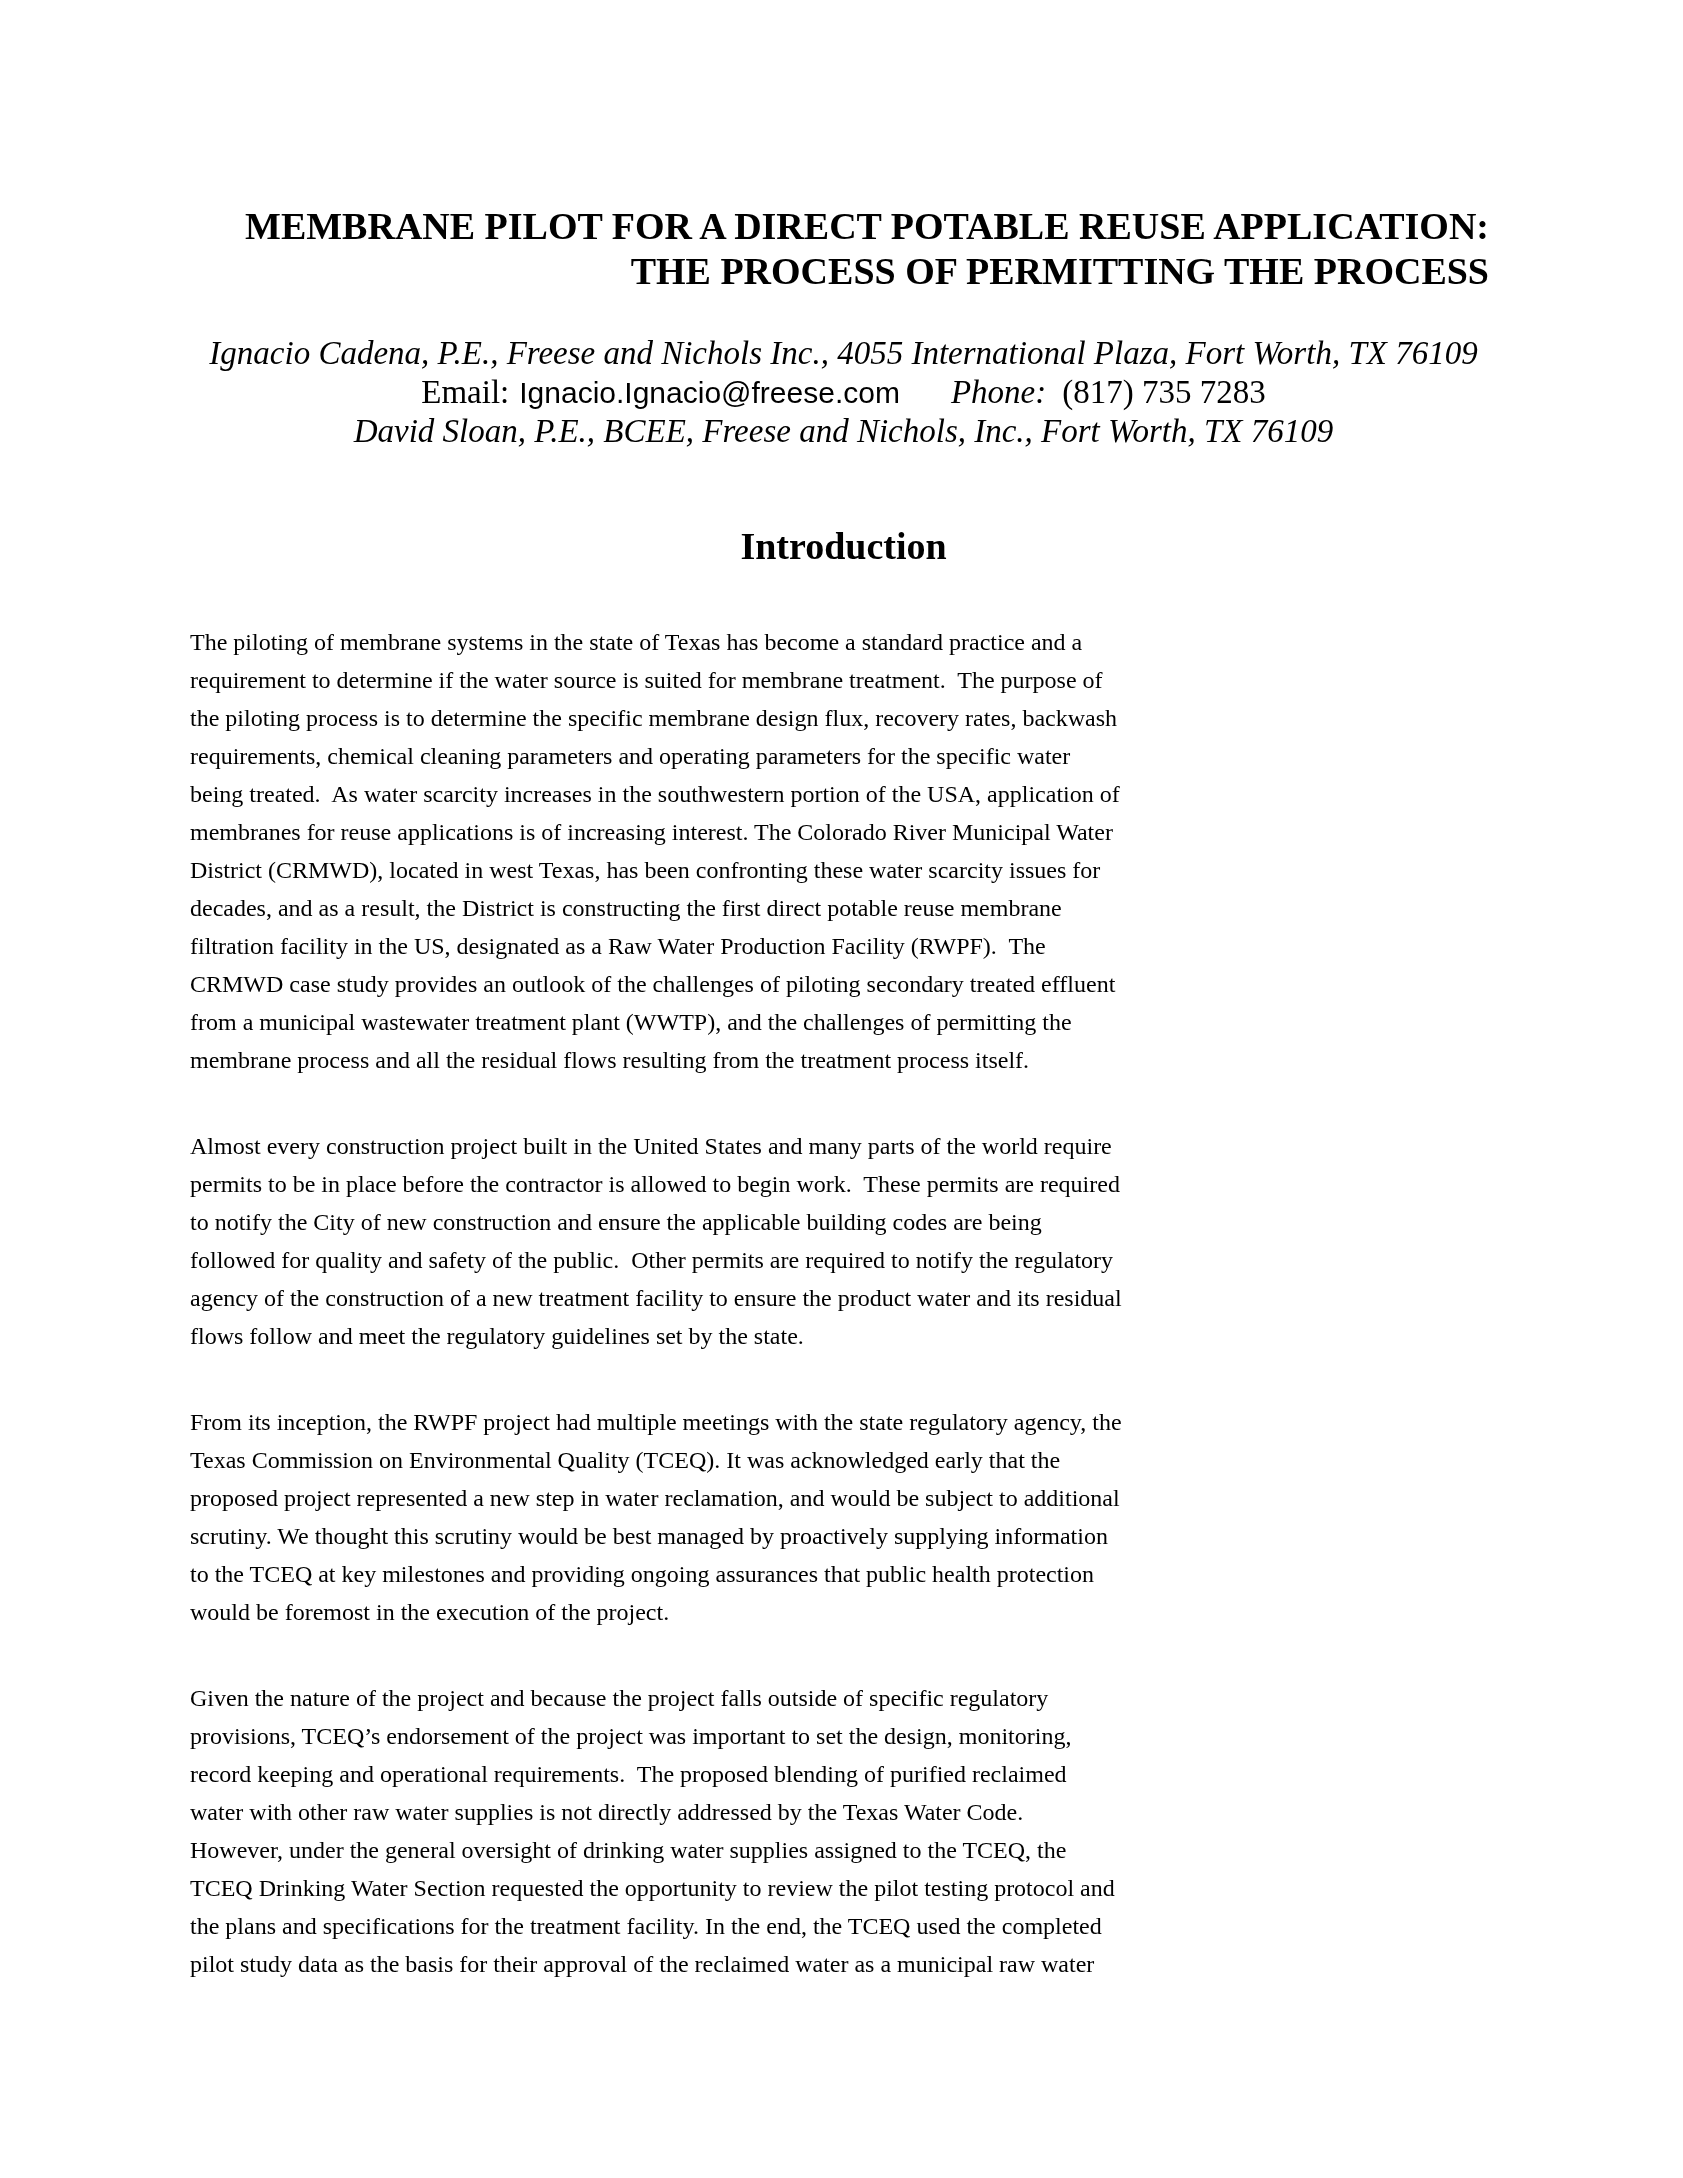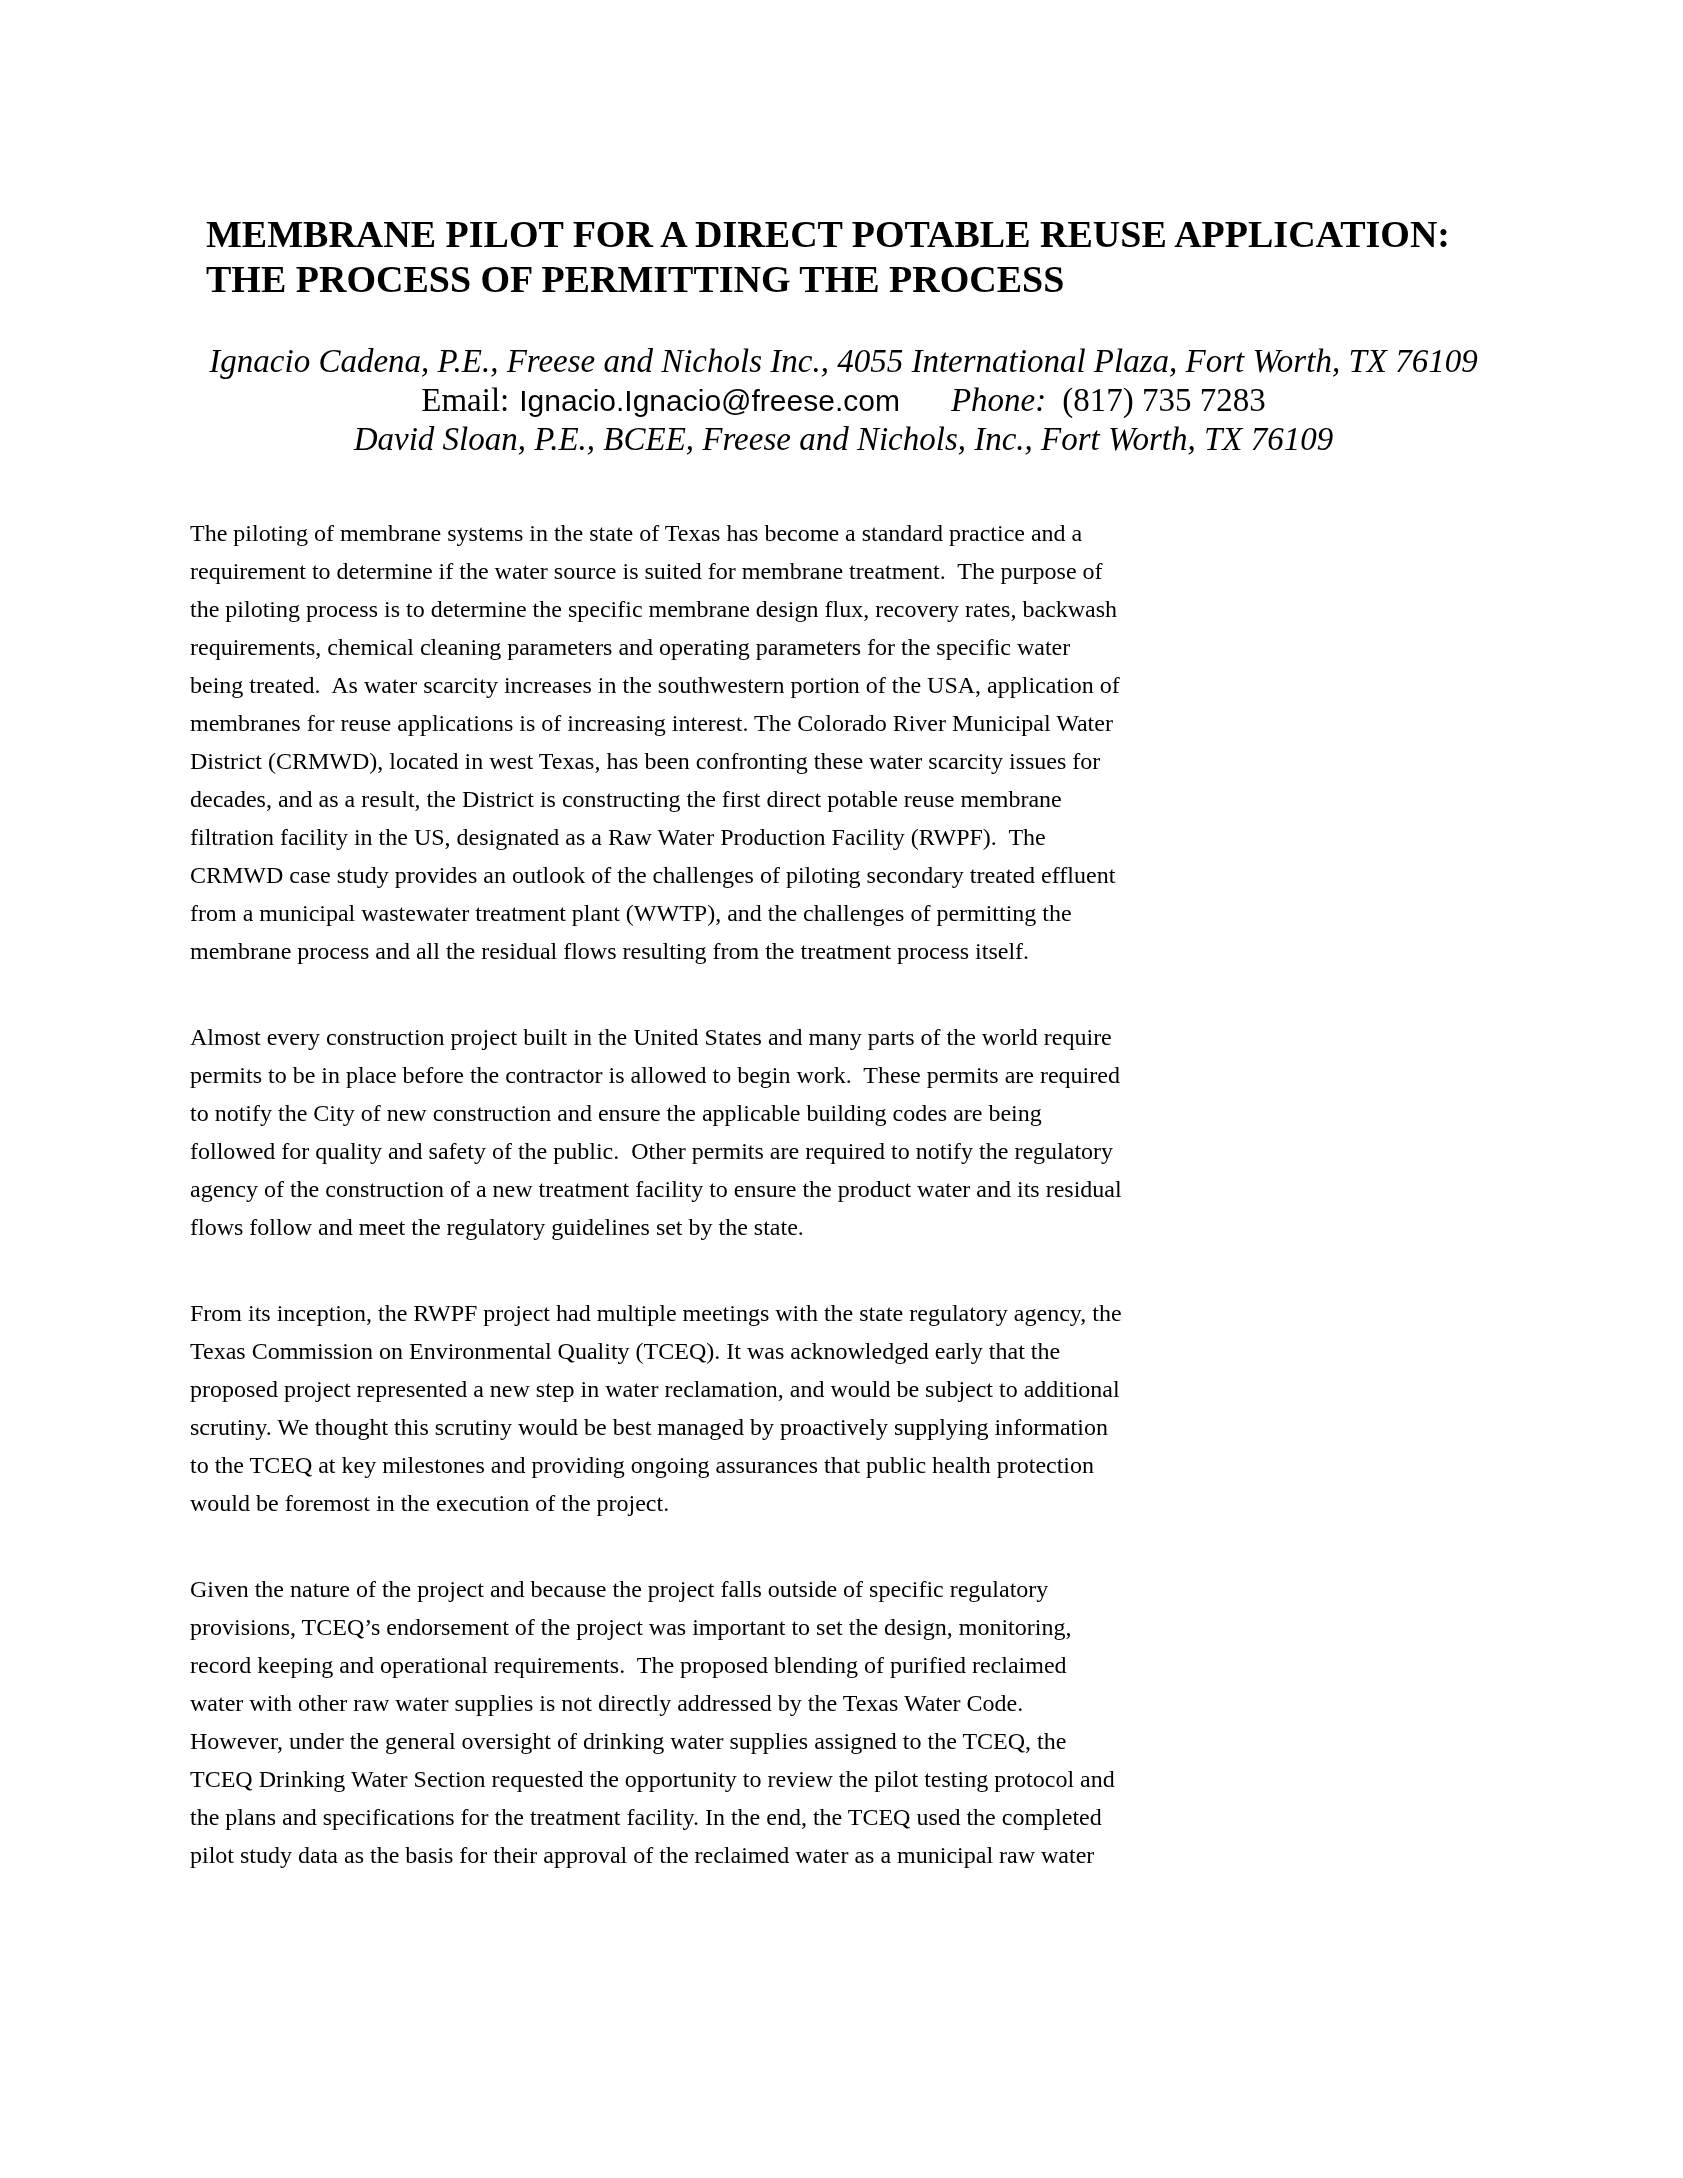--- a/index.html
+++ b/index.html
@@ -14,25 +14,25 @@
     font-family: "Liberation Serif", serif;
     overflow: hidden;
   }
   .page {
     width: 1307px;
     margin-left: 190px;
     padding-top: 196px;
     box-sizing: border-box;
   }
   .doc-title {
-    margin: 16px;
+    margin: 8px;
     font-size: 38px;
     font-weight: bold;
     line-height: 45px;
-    text-align: left;
+    text-align: right;
     white-space: pre-wrap;
   }
   .author-block {
     margin-top: 40px;
     text-align: center;
     font-size: 33px;
     line-height: 39px;
   }
   .author-line {
     font-style: italic;
@@ -77,20 +77,21 @@
 
   <h1 class="doc-title">MEMBRANE PILOT FOR A DIRECT POTABLE REUSE APPLICATION:
 THE PROCESS OF PERMITTING THE PROCESS</h1>
 
   <div class="author-block">
     <div class="author-line">Ignacio Cadena, P.E., Freese and Nichols Inc., 4055 International Plaza, Fort Worth, TX 76109</div>
     <div class="contact-line"><span>Email:</span><span class="email-addr">Ignacio.Ignacio@freese.com</span><span class="phone-label">Phone:</span><span class="phone-number">(817) 735 7283</span></div>
     <div class="author-line">David Sloan, P.E., BCEE, Freese and Nichols, Inc., Fort Worth, TX 76109</div>
   </div>
 
+  <h2 class="section-heading">Introduction</h2>
 
   <p class="body-para first">The piloting of membrane systems in the state of Texas has become a standard practice and a
 requirement to determine if the water source is suited for membrane treatment.  The purpose of
 the piloting process is to determine the specific membrane design flux, recovery rates, backwash
 requirements, chemical cleaning parameters and operating parameters for the specific water
 being treated.  As water scarcity increases in the southwestern portion of the USA, application of
 membranes for reuse applications is of increasing interest. The Colorado River Municipal Water
 District (CRMWD), located in west Texas, has been confronting these water scarcity issues for
 decades, and as a result, the District is constructing the first direct potable reuse membrane
 filtration facility in the US, designated as a Raw Water Production Facility (RWPF).  The

